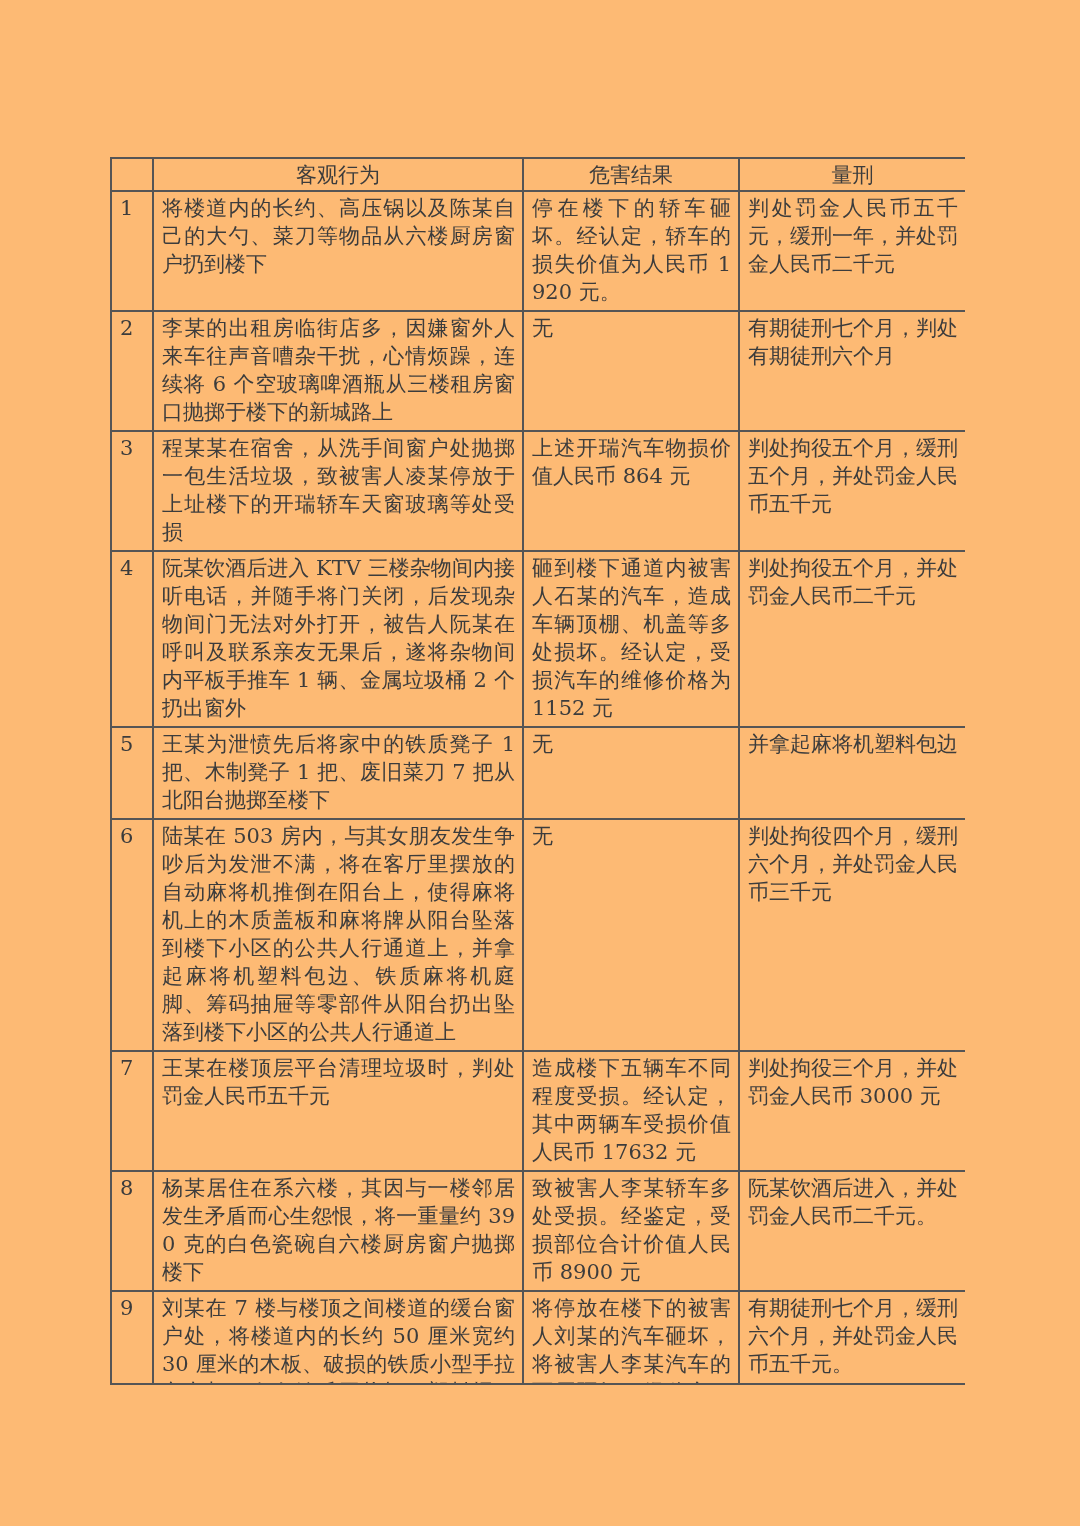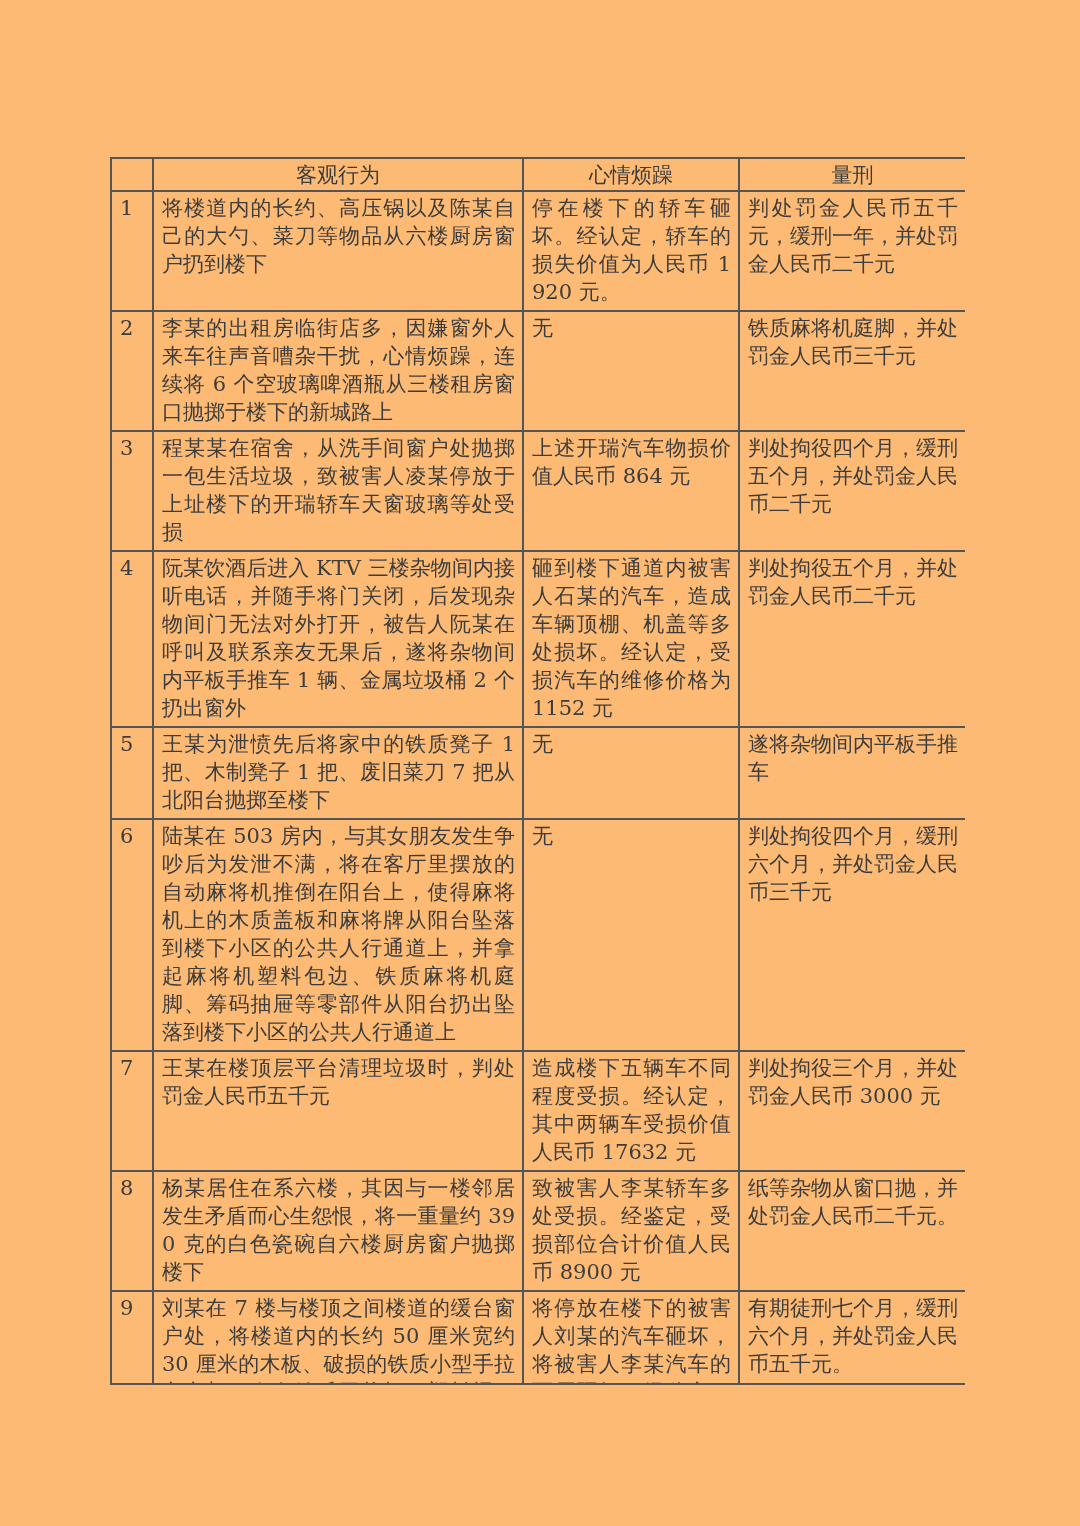--- a/index.html
+++ b/index.html
@@ -76,72 +76,72 @@
       <colgroup>
         <col style="width:42px">
         <col style="width:370px">
         <col style="width:216px">
         <col style="width:227px">
       </colgroup>
       <thead>
         <tr>
           <th></th>
           <th>客观行为</th>
-          <th>心情烦躁</th>
+          <th>危害结果</th>
           <th>量刑</th>
         </tr>
       </thead>
       <tbody>
         <tr>
           <td class="num-cell">1</td>
           <td>将楼道内的长约、高压锅以及陈某自己的大勺、菜刀等物品从六楼厨房窗户扔到楼下</td>
           <td>停在楼下的轿车砸坏。经认定，轿车的损失价值为人民币 1920 元。</td>
           <td>判处罚金人民币五千元，缓刑一年，并处罚金人民币二千元</td>
         </tr>
         <tr>
           <td class="num-cell">2</td>
           <td>李某的出租房临街店多，因嫌窗外人来车往声音嘈杂干扰，心情烦躁，连续将 6 个空玻璃啤酒瓶从三楼租房窗口抛掷于楼下的新城路上</td>
           <td>无</td>
-          <td>铁质麻将机庭脚，并处罚金人民币三千元</td>
+          <td>有期徒刑七个月，判处有期徒刑六个月</td>
         </tr>
         <tr>
           <td class="num-cell">3</td>
           <td>程某某在宿舍，从洗手间窗户处抛掷一包生活垃圾，致被害人凌某停放于上址楼下的开瑞轿车天窗玻璃等处受损</td>
           <td>上述开瑞汽车物损价值人民币 864 元</td>
-          <td>判处拘役四个月，缓刑五个月，并处罚金人民币二千元</td>
+          <td>判处拘役五个月，缓刑五个月，并处罚金人民币五千元</td>
         </tr>
         <tr>
           <td class="num-cell">4</td>
           <td>阮某饮酒后进入 KTV 三楼杂物间内接听电话，并随手将门关闭，后发现杂物间门无法对外打开，被告人阮某在呼叫及联系亲友无果后，遂将杂物间内平板手推车 1 辆、金属垃圾桶 2 个扔出窗外</td>
           <td>砸到楼下通道内被害人石某的汽车，造成车辆顶棚、机盖等多处损坏。经认定，受损汽车的维修价格为 1152 元</td>
           <td>判处拘役五个月，并处罚金人民币二千元</td>
         </tr>
         <tr>
           <td class="num-cell">5</td>
           <td>王某为泄愤先后将家中的铁质凳子 1 把、木制凳子 1 把、废旧菜刀 7 把从北阳台抛掷至楼下</td>
           <td>无</td>
-          <td>遂将杂物间内平板手推车</td>
+          <td>并拿起麻将机塑料包边</td>
         </tr>
         <tr>
           <td class="num-cell">6</td>
           <td>陆某在 503 房内，与其女朋友发生争吵后为发泄不满，将在客厅里摆放的自动麻将机推倒在阳台上，使得麻将机上的木质盖板和麻将牌从阳台坠落到楼下小区的公共人行通道上，并拿起麻将机塑料包边、铁质麻将机庭脚、筹码抽屉等零部件从阳台扔出坠落到楼下小区的公共人行通道上</td>
           <td>无</td>
           <td>判处拘役四个月，缓刑六个月，并处罚金人民币三千元</td>
         </tr>
         <tr>
           <td class="num-cell">7</td>
           <td>王某在楼顶层平台清理垃圾时，判处罚金人民币五千元</td>
           <td>造成楼下五辆车不同程度受损。经认定，其中两辆车受损价值人民币 17632 元</td>
           <td>判处拘役三个月，并处罚金人民币 3000 元</td>
         </tr>
         <tr>
           <td class="num-cell">8</td>
           <td>杨某居住在系六楼，其因与一楼邻居发生矛盾而心生怨恨，将一重量约 390 克的白色瓷碗自六楼厨房窗户抛掷楼下</td>
           <td>致被害人李某轿车多处受损。经鉴定，受损部位合计价值人民币 8900 元</td>
-          <td>纸等杂物从窗口抛，并处罚金人民币二千元。</td>
+          <td>阮某饮酒后进入，并处罚金人民币二千元。</td>
         </tr>
         <tr>
           <td class="num-cell">9</td>
           <td>刘某在 7 楼与楼顶之间楼道的缓台窗户处，将楼道内的长约 50 厘米宽约 30 厘米的木板、破损的铁质小型手拉车车架、白色铁质网状框、塑料桶、拖把、鞋、纸壳箱、纸等杂物从窗口抛</td>
           <td>将停放在楼下的被害人刘某的汽车砸坏，将被害人李某汽车的雨眉砸坏。经鉴定，两辆车损失价值人民</td>
           <td>有期徒刑七个月，缓刑六个月，并处罚金人民币五千元。</td>
         </tr>
       </tbody>
     </table>
   </div>

